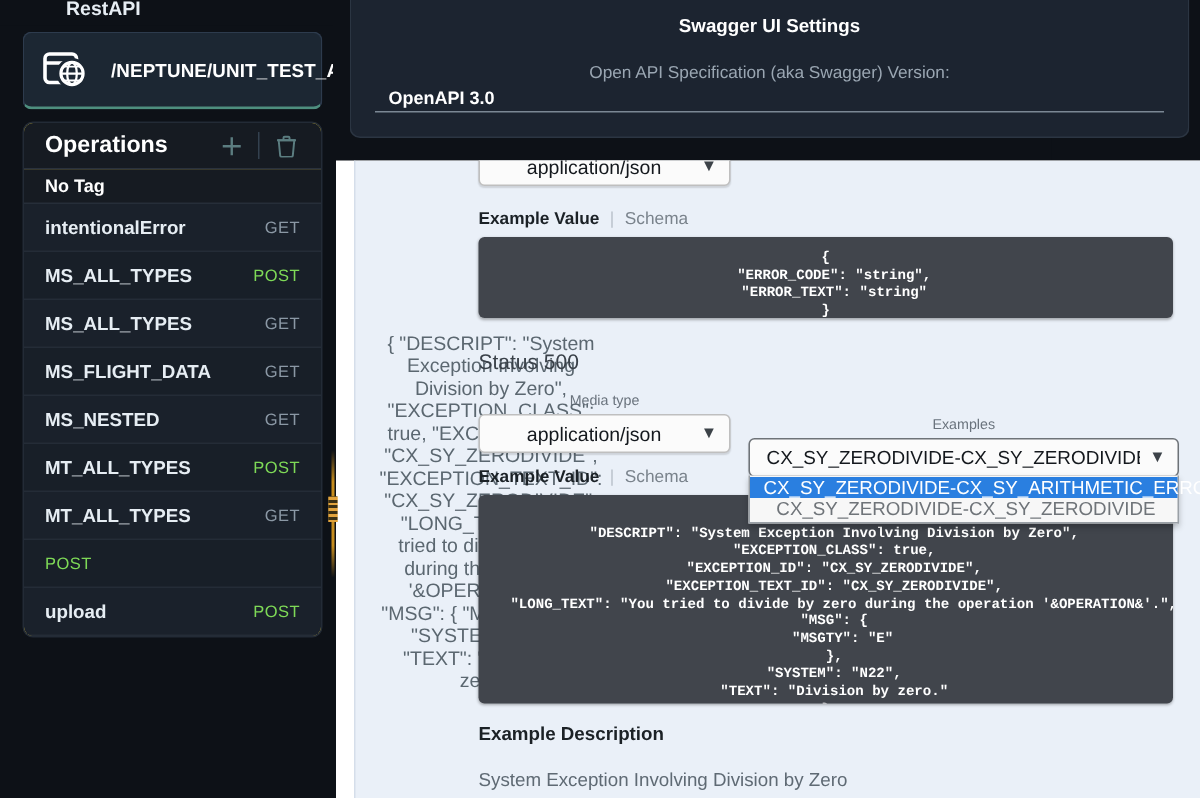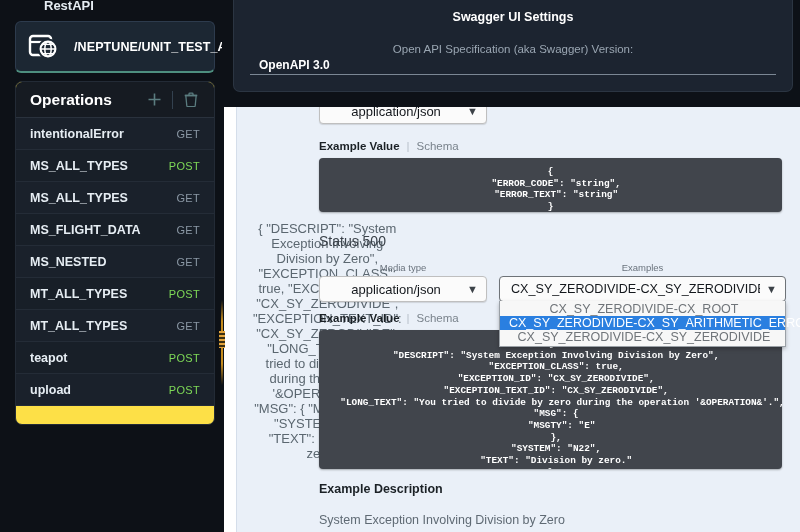--- a/index.html
+++ b/index.html
@@ -256,20 +256,21 @@
         <span class="ops-sep"></span>
         <span class="ops-btn">
           <svg width="14" height="15" viewBox="0 0 14 15">
             <path d="M1.8 3.5 h10.4 l-1 10.2 a1 1 0 0 1 -1 .9 h-6.4 a1 1 0 0 1 -1 -.9 z" fill="none" stroke="currentColor" stroke-width="1.3"></path>
             <line x1="0.7" y1="3.5" x2="13.3" y2="3.5" stroke="currentColor" stroke-width="1.4"></line>
             <path d="M5 3.4 V1.9 a.8 .8 0 0 1 .8 -.8 h2.4 a.8 .8 0 0 1 .8 .8 V3.4" fill="none" stroke="currentColor" stroke-width="1.3"></path>
           </svg>
         </span>
       </div>
 
+      <div class="tag-row">No Tag</div>
 
       <div class="op-list">
         <div class="op-row">
           <span class="op-name">intentionalError</span>
           <span class="op-verb verb-get">GET</span>
         </div>
         <div class="op-row">
           <span class="op-name">MS_ALL_TYPES</span>
           <span class="op-verb verb-post">POST</span>
         </div>
@@ -287,21 +288,20 @@
         </div>
         <div class="op-row">
           <span class="op-name">MT_ALL_TYPES</span>
           <span class="op-verb verb-post">POST</span>
         </div>
         <div class="op-row">
           <span class="op-name">MT_ALL_TYPES</span>
           <span class="op-verb verb-get">GET</span>
         </div>
         <div class="op-row">
-          <span class="op-name">teapot</span>
           <span class="op-verb verb-post">POST</span>
         </div>
         <div class="op-row">
           <span class="op-name">upload</span>
           <span class="op-verb verb-post">POST</span>
         </div>
       </div>
     </div>
   </div>
 
@@ -359,29 +359,28 @@
           <div class="status-txt" style="position:absolute; left:8px; top:126px;">Status 500</div>
 
           <div style="position:absolute; left:8px; top:155px; width:168px;">
             <div class="fld-label">Media type</div>
             <div class="select">
               <span class="val">application/json</span>
               <span class="chev">▼</span>
             </div>
           </div>
 
-          <div style="position:absolute; left:188px; top:155px; width:287px;">
+          <div style="position:absolute; left:188px; top:171px; width:287px;">
             <div class="fld-label">Examples</div>
             <div class="select" style="border-color:#6e7378; background:#fbfbfb;">
               <span class="val" style="font-size:12.6px;">CX_SY_ZERODIVIDE-CX_SY_ZERODIVIDE</span>
               <span class="chev">▼</span>
             </div>
 
             <div class="dd-popup" style="left:0; top:39px; width:287px;">
-              <div class="dd-item">CX_SY_ZERODIVIDE-CX_ROOT</div>
               <div class="dd-item sel">CX_SY_ZERODIVIDE-CX_SY_ARITHMETIC_ERROR</div>
               <div class="dd-item">CX_SY_ZERODIVIDE-CX_SY_ZERODIVIDE</div>
             </div>
           </div>
 
           <div class="ev-row" style="position:absolute; left:8px; top:205px;">
             <span class="ev">Example Value</span>
             <span class="bar">|</span>
             <span class="sc">Schema</span>
           </div>

